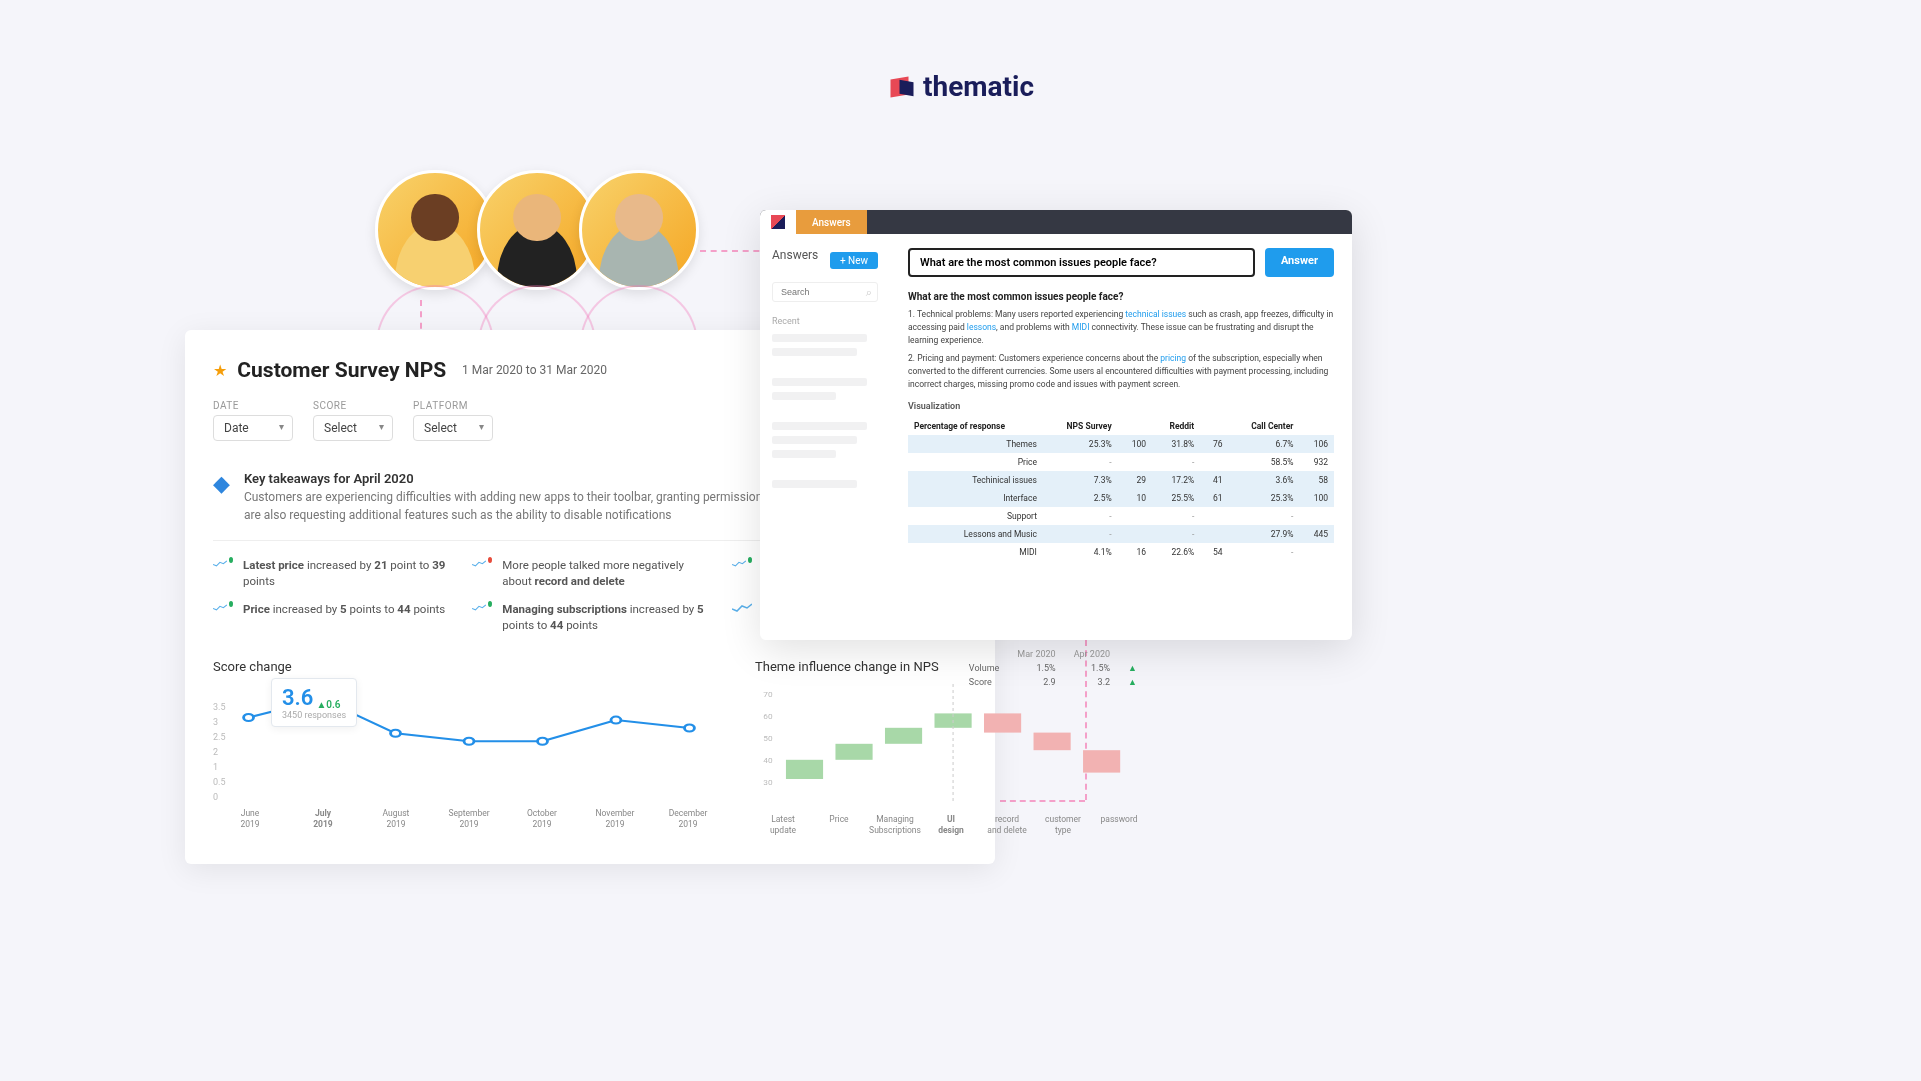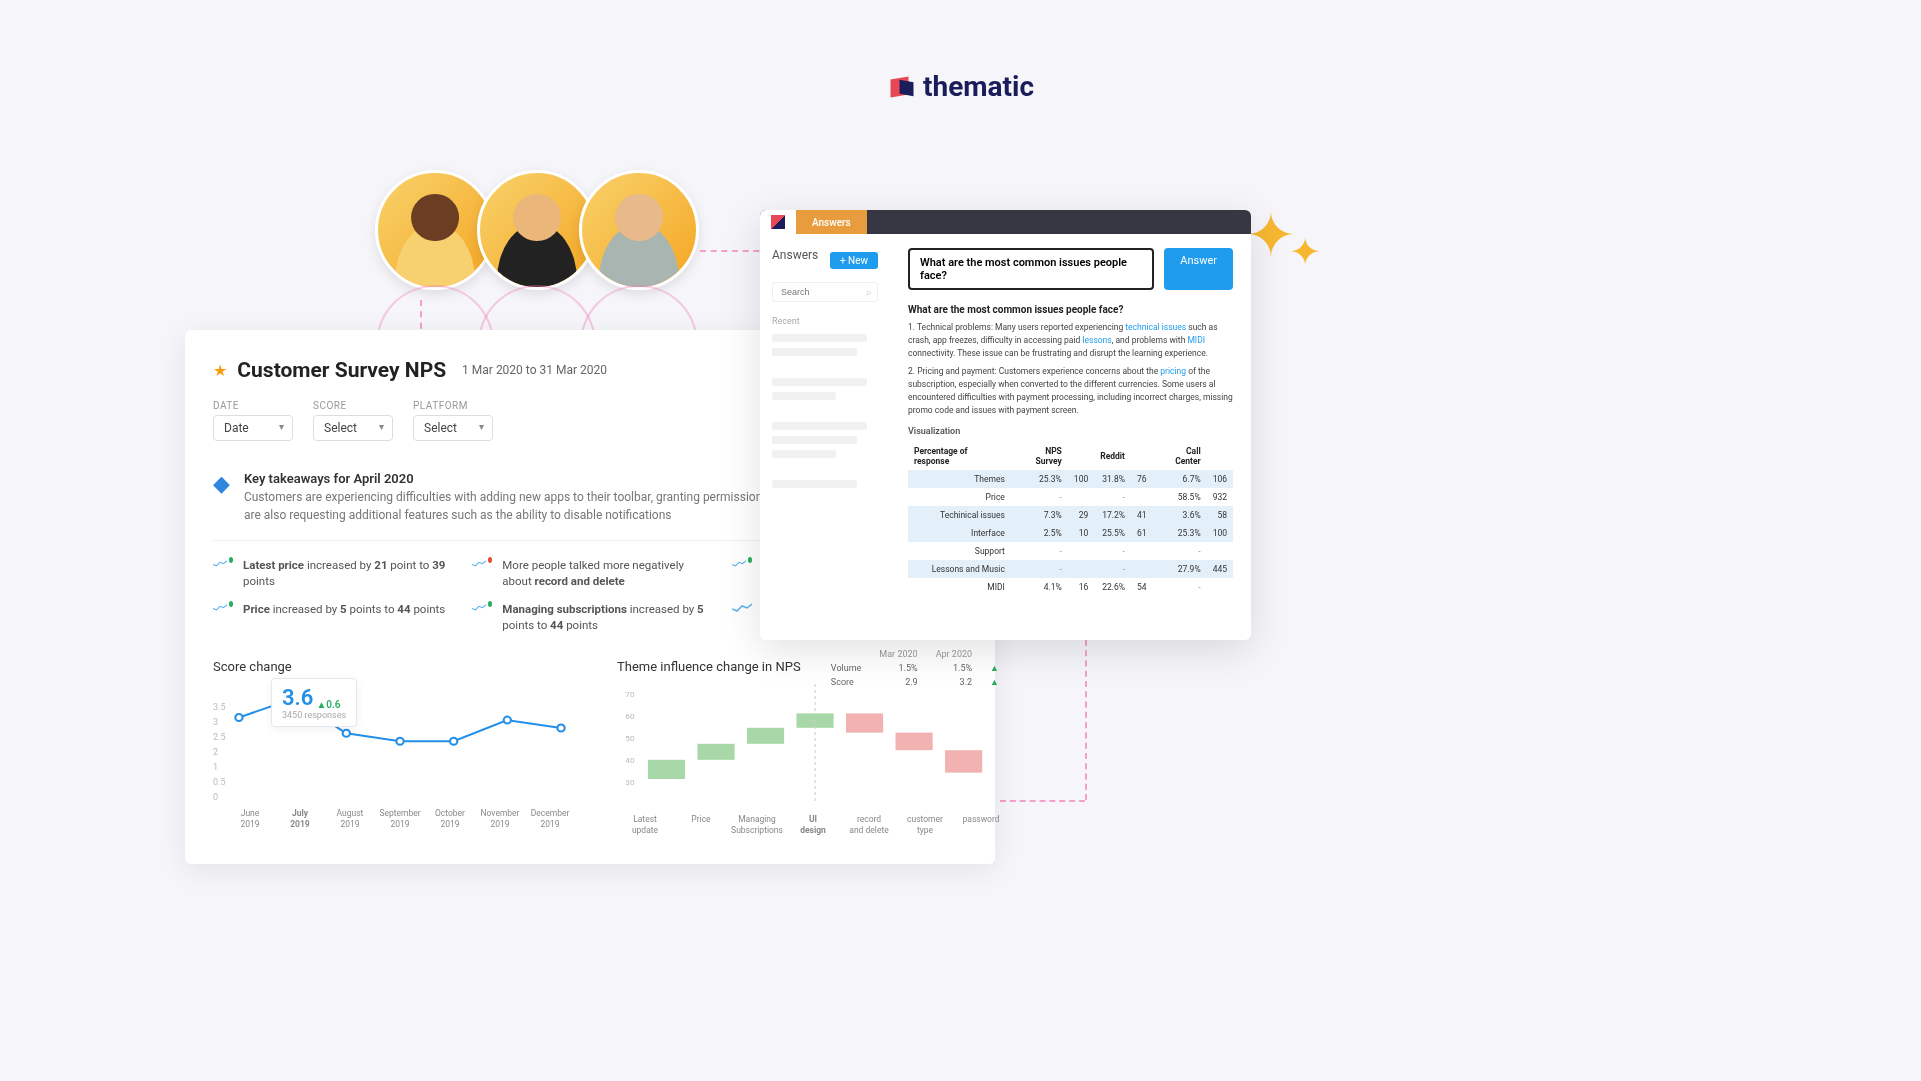--- a/index.html
+++ b/index.html
@@ -114,21 +114,21 @@
 .sparkline { width:20px; height:12px; }
 .dot-green { width:6px; height:6px; background:#27ae60; border-radius:50%; display:inline-block; margin-left:2px; }
 .dot-red { width:6px; height:6px; background:#e74c3c; border-radius:50%; display:inline-block; margin-left:2px; }
 
 .charts-row { display:flex; gap:30px; margin-top:10px; }
 .chart-card { flex:1; }
 .chart-title { font-size:13px; font-weight:400; color:#333; margin-bottom:10px; }
 .line-chart { position:relative; height:160px; }
 .line-svg { width:100%; height:120px; }
 .yaxis { position:absolute; left:0; top:18px; font-size:9px; color:#bbb; display:flex; flex-direction:column; justify-content:space-between; height:100px; }
-.xaxis { display:flex; justify-content:space-between; font-size:8.5px; color:#888; padding:0 12px; }
+.xaxis { display:flex; justify-content:space-between; font-size:8.5px; color:#888; padding:0 12px;gap:23px; }
 .xaxis .xt { text-align:center; line-height:1.2; width:50px; }
 .xaxis .xt.bold { font-weight:700; }
 .tooltip {
   position:absolute; top:-6px; left:58px; background:#fff; border:1px solid #e3e8ee;
   border-radius:4px; padding:6px 10px; box-shadow:0 2px 8px rgba(0,0,0,0.06);
   font-size:10px; text-align:center;
 }
 .tooltip .big { font-size:22px; font-weight:600; color:#238fe8; display:flex; align-items:flex-end; gap:3px; }
 .tooltip .sub { color:#27ae60; font-size:10px; }
 .tooltip .resp { color:#aaa; font-size:9px; }
@@ -140,21 +140,21 @@
 .wf-svg { width:100%; height:120px; }
 .wf-x { display:flex; justify-content:space-between; font-size:8.5px; color:#888; margin-top:6px; }
 .wf-x .wt { text-align:center; width:56px; line-height:1.2; }
 .wf-x .wt.bold { font-weight:700; }
 
 
 .answers {
   position:absolute;
   top:210px;
   left:760px;
-  width:491px;
+  width:592px;
   height:430px;
   background:#fff;
   border-radius:6px;
   box-shadow: 0 10px 40px rgba(0,0,0,0.12);
   overflow:hidden;
   font-size:10px;
 }
 .ans-topbar { height:24px; background:#353843; display:flex; align-items:center; }
 .ans-logo-sq { width:36px; height:24px; background:#fff; display:flex; align-items:center; justify-content:center; }
 .ans-logo-sq .mini-logo { width:14px; height:14px; position:relative; }
@@ -166,21 +166,21 @@
 .btn-new { background:#1f9ced; color:#fff; border-radius:3px; padding:3px 10px; font-size:10px; cursor:pointer; }
 .ans-search { position:relative; margin-bottom:14px; }
 .ans-search input { width:100%; border:1px solid #eee; border-radius:3px; padding:4px 22px 4px 8px; font-size:9px; }
 .ans-search .sicon { position:absolute; right:6px; top:4px; color:#ccc; font-size:11px; }
 .recent-label { font-size:9px; color:#aaa; margin-bottom:8px; }
 .skel { height:8px; background:#f1f1f2; border-radius:2px; margin:6px 0; }
 .skel.w80 { width:80%; } .skel.w90 { width:90%; } .skel.w60 { width:60%; }
 .ans-main { flex:1; padding:14px 18px; overflow:hidden; }
 .q-bar { display:flex; gap:10px; margin-bottom:14px; }
 .q-input { flex:1; border:2px solid #222; border-radius:4px; padding:6px 10px; font-size:11px; font-weight:600; }
-.btn-answer { background:#1f9ced; color:#fff; border-radius:4px; padding:6px 16px; font-size:11px; font-weight:400; cursor:pointer; }
+.btn-answer { background:#1f9ced; color:#fff; border-radius:4px; padding:6px 16px; font-size:11px; font-weight:700; cursor:pointer; }
 .ans-q { font-weight:700; font-size:10px; color:#222; margin-bottom:6px; }
 .ans-text { font-size:8.5px; color:#444; line-height:1.5; margin-bottom:6px; }
 .ans-text .lk { color:#1f9ced; }
 .viz-label { font-size:9px; font-weight:600; color:#555; margin:10px 0 6px; }
 .viz-table { width:100%; border-collapse:collapse; font-size:8.5px; }
 .viz-table th { text-align:right; font-weight:700; padding:4px 6px; color:#222; }
 .viz-table th:first-child { text-align:left; }
 .viz-table td { padding:4px 6px; text-align:right; color:#333; }
 .viz-table td:first-child { text-align:right; }
 .viz-table tr.alt td { background:#e4f0f9; }

